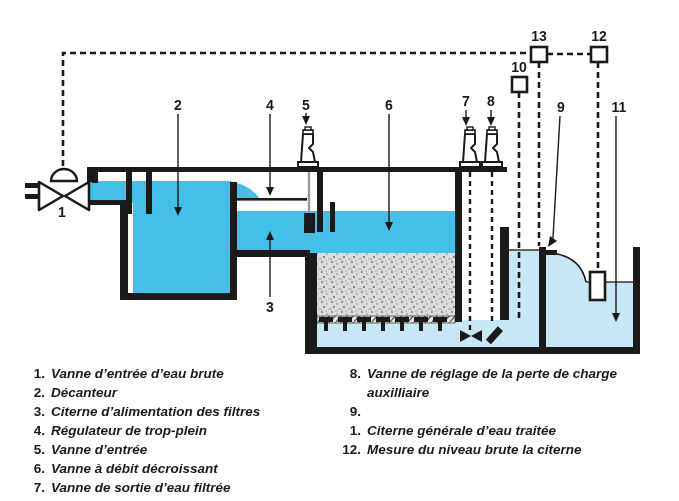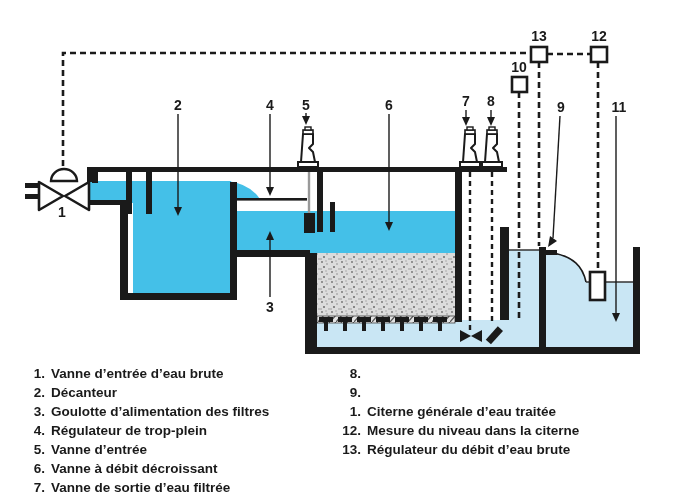--- a/index.html
+++ b/index.html
@@ -6,21 +6,21 @@
   #stage{position:relative;width:679px;height:501px;background:#fff;overflow:hidden;
          font-family:"Liberation Sans", sans-serif;color:#1a1a1a;}
   #diagram-svg{position:absolute;left:0;top:0;}
   svg text{font:700 14px "Liberation Sans", sans-serif;fill:#1a1a1a;}
   .legend{position:absolute;top:364px;font-size:13.5px;font-weight:700;line-height:19px;color:#1a1a1a;}
   .legend-left{left:25px;width:300px;}
   .legend-right{left:333px;width:322px;}
   .legend-row{display:flex;align-items:flex-start;}
   .legend-num{flex:0 0 20px;text-align:right;white-space:nowrap;}
   .legend-right .legend-num{flex:0 0 28px;}
-  .legend-label{padding-left:6px;width:272px;}
+  .legend-label{padding-left:6px;width:272px;font-style:italic;}
 </style>
 </head>
 <body>
 
 <div id="stage">
 
   <svg id="diagram-svg" width="679" height="360" viewBox="0 0 679 360">
     <defs>
       <pattern id="sandP" patternUnits="userSpaceOnUse" width="10" height="10">
         <rect width="10" height="10" fill="#DCDCDC"></rect>
@@ -213,21 +213,21 @@
     <div class="legend-row">
         <span class="legend-num">1.</span>
         <span class="legend-label">Vanne d’entrée d’eau brute</span>
       </div>
     <div class="legend-row">
         <span class="legend-num">2.</span>
         <span class="legend-label">Décanteur</span>
       </div>
     <div class="legend-row">
         <span class="legend-num">3.</span>
-        <span class="legend-label">Goulotte d’alimentation des filtres</span>
+        <span class="legend-label">Citerne d’alimentation des filtres</span>
       </div>
     <div class="legend-row">
         <span class="legend-num">4.</span>
         <span class="legend-label">Régulateur de trop-plein</span>
       </div>
     <div class="legend-row">
         <span class="legend-num">5.</span>
         <span class="legend-label">Vanne d’entrée</span>
       </div>
     <div class="legend-row">
@@ -235,31 +235,28 @@
         <span class="legend-label">Vanne à débit décroissant</span>
       </div>
     <div class="legend-row">
         <span class="legend-num">7.</span>
         <span class="legend-label">Vanne de sortie d’eau filtrée</span>
       </div>
   </div>
   <div class="legend legend-right">
     <div class="legend-row">
         <span class="legend-num">8.</span>
+        <span class="legend-label">Vanne de réglage de la perte de charge auxilliaire</span>
       </div>
     <div class="legend-row">
         <span class="legend-num">9.</span>
       </div>
     <div class="legend-row">
         <span class="legend-num">1.</span>
         <span class="legend-label">Citerne générale d’eau traitée</span>
       </div>
     <div class="legend-row">
         <span class="legend-num">12.</span>
-        <span class="legend-label">Mesure du niveau dans la citerne</span>
-      </div>
-    <div class="legend-row">
-        <span class="legend-num">13.</span>
-        <span class="legend-label">Régulateur du débit d’eau brute</span>
+        <span class="legend-label">Mesure du niveau brute la citerne</span>
       </div>
   </div>
 
 </div>
 
 </body></html>

